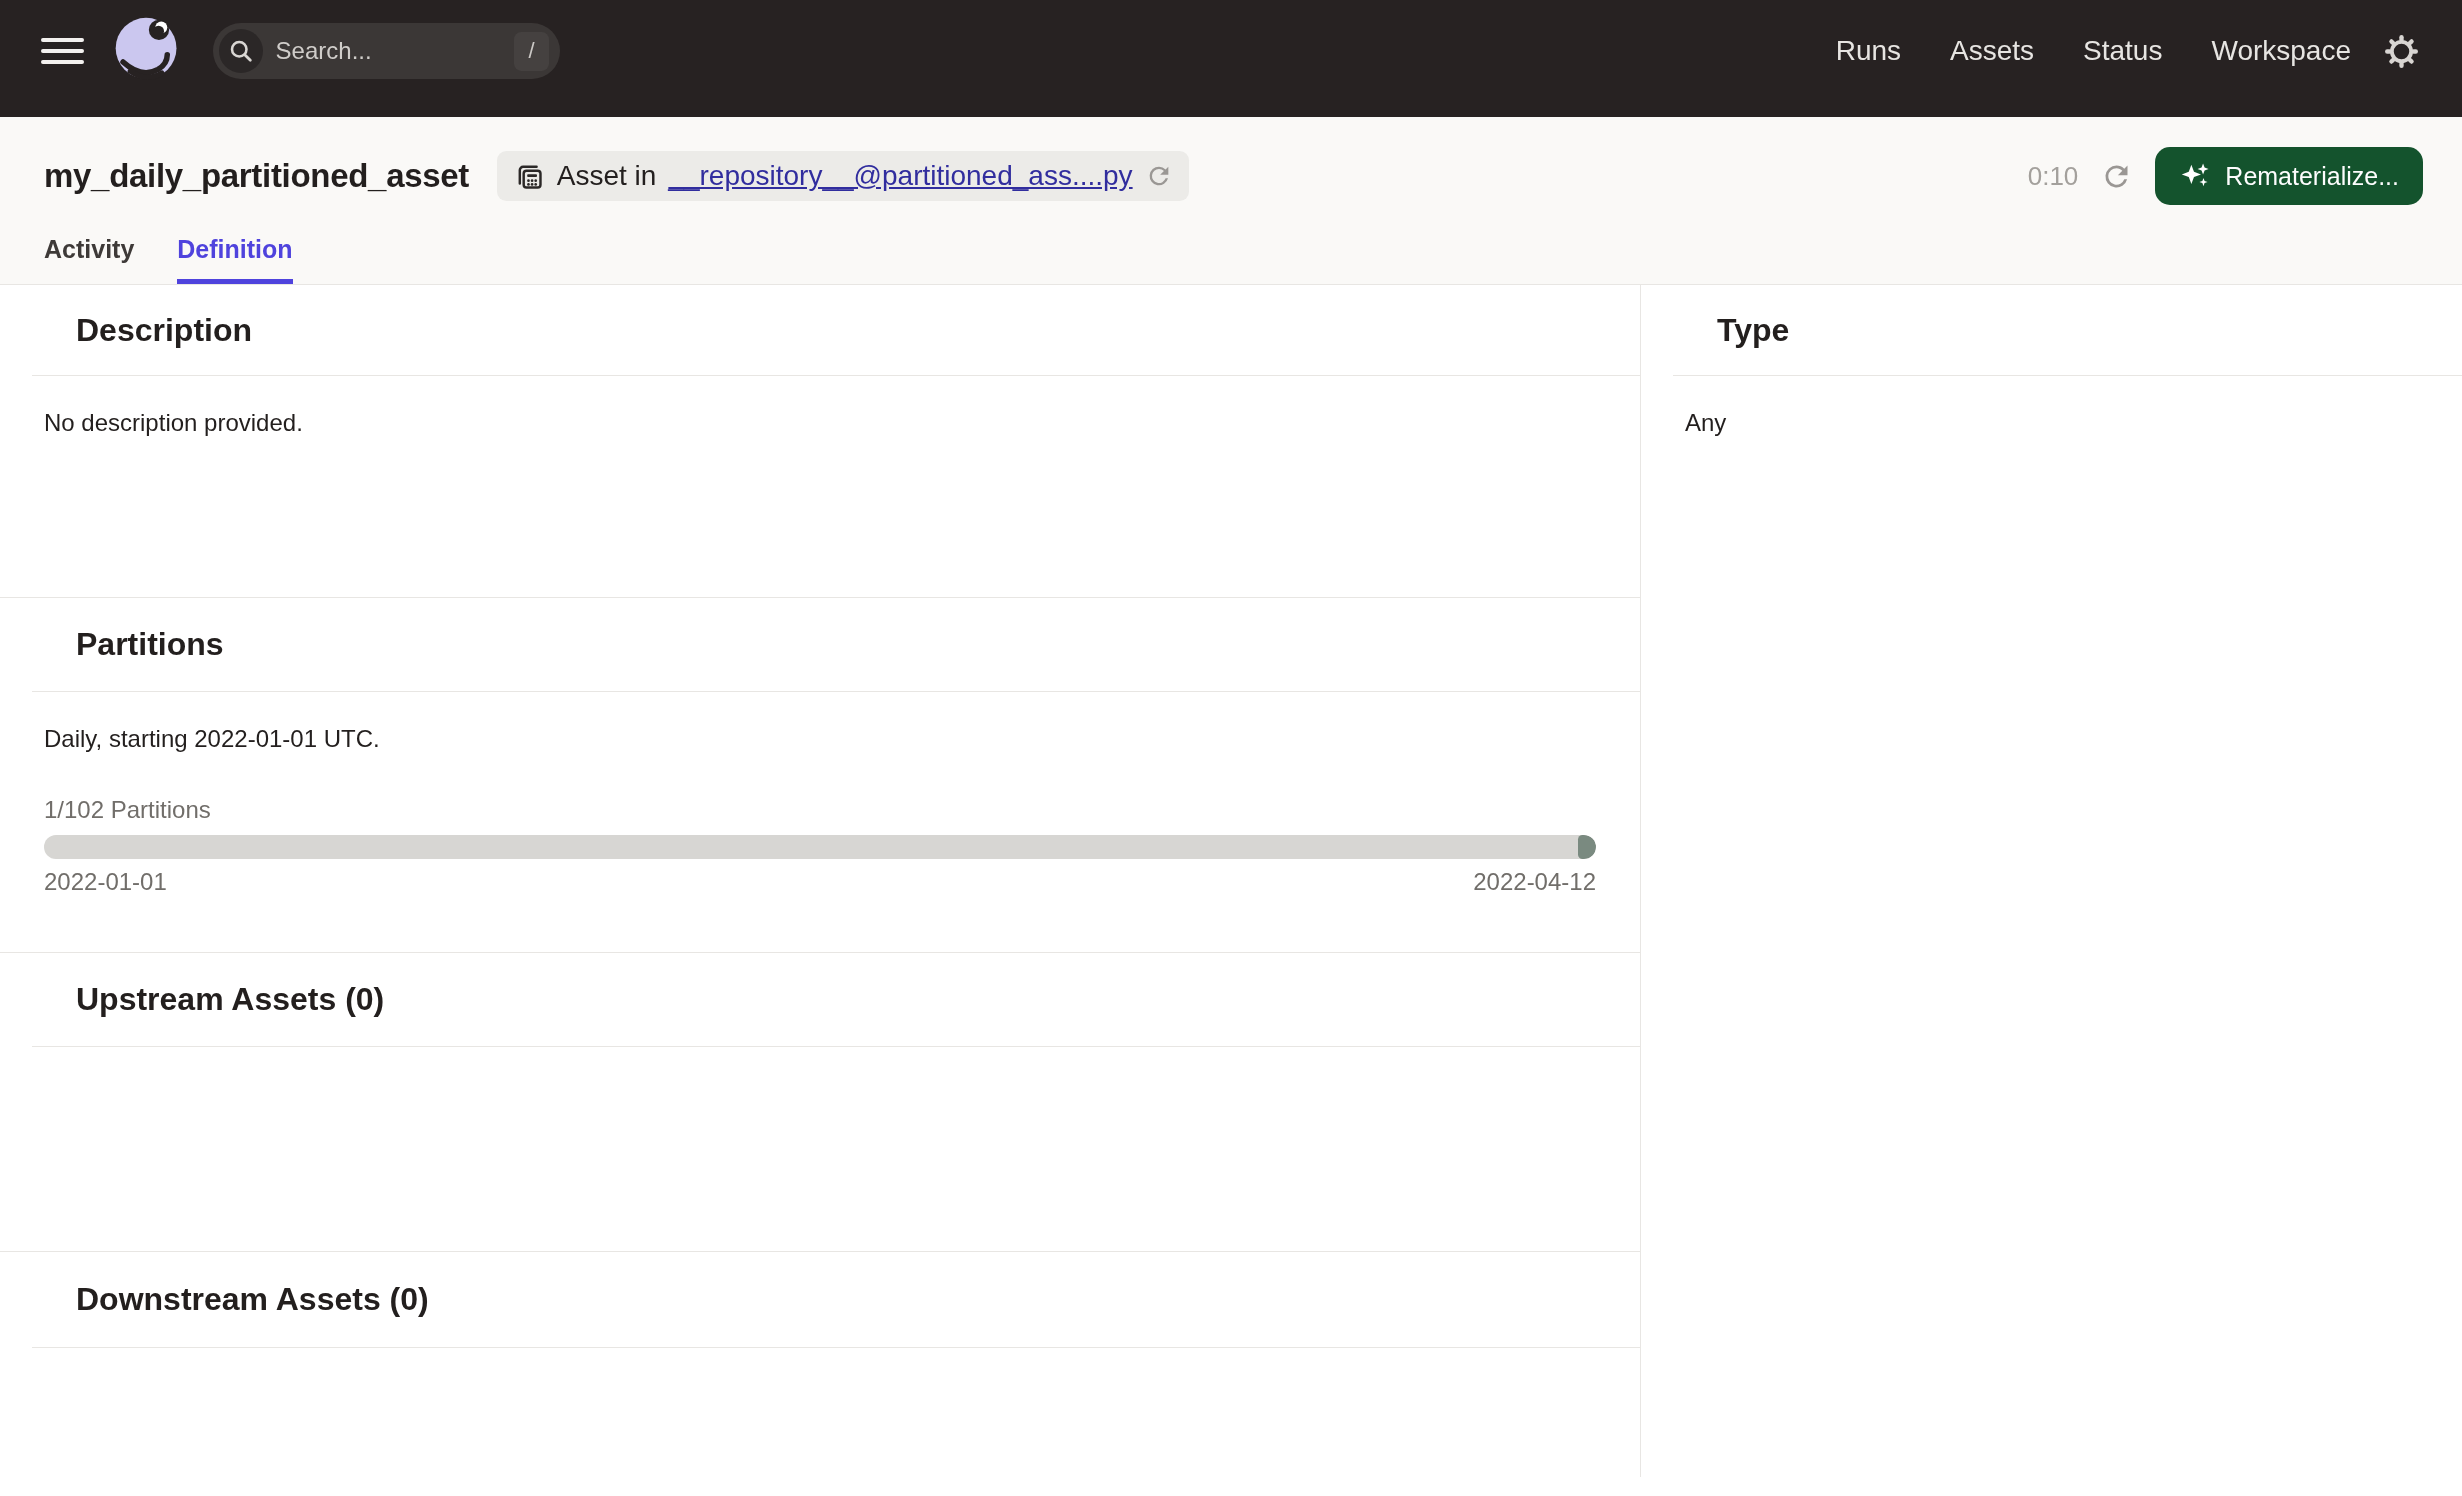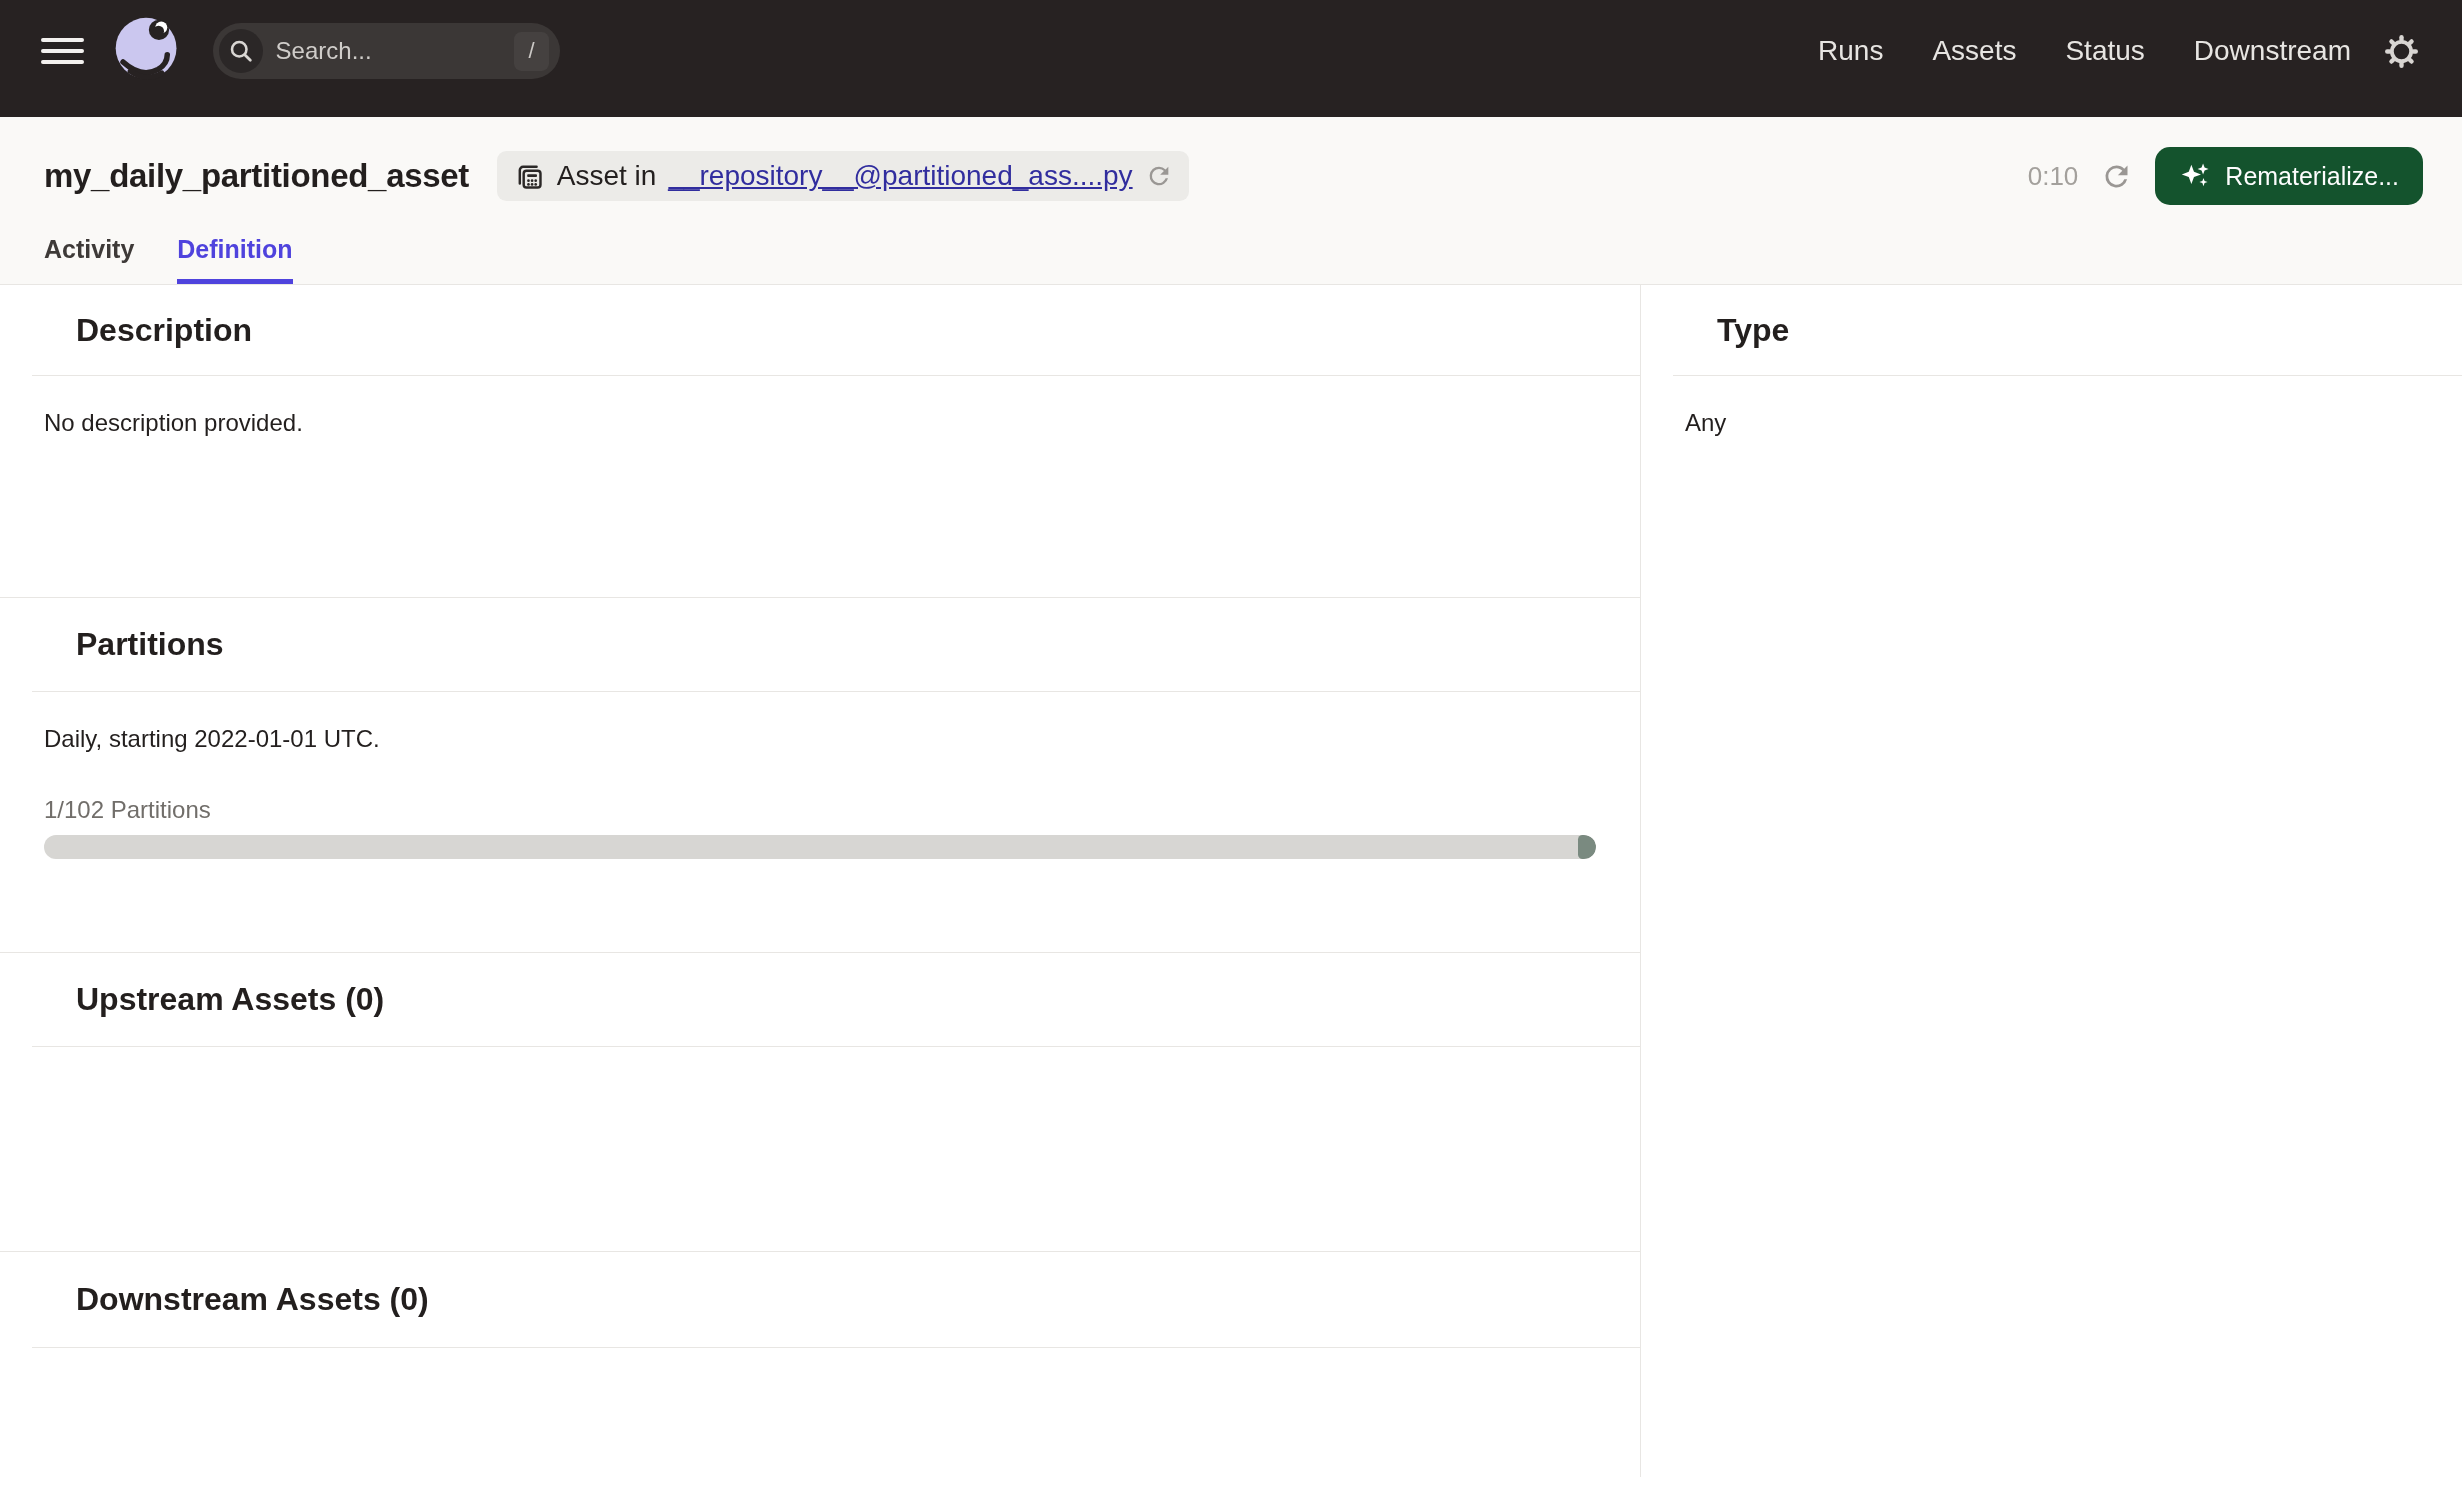--- a/index.html
+++ b/index.html
@@ -96,21 +96,21 @@
       </svg>
     </div>
     <input type="text" placeholder="Search..." style="">
     <div class="kbd">/</div>
   </div>
 
   <div class="nav-links">
     <span class="nav-link">Runs</span>
     <span class="nav-link">Assets</span>
     <span class="nav-link">Status</span>
-    <span class="nav-link">Downstream</span>
+    <span class="nav-link">Workspace</span>
   </div>
 
   <div class="gear-btn">
     <svg width="35" height="35" viewBox="0 0 24 24">
       <circle cx="12" cy="12" r="6.6" fill="none" stroke="#d8d5d2" stroke-width="2.6"></circle>
       <g stroke="#d8d5d2" stroke-width="3" stroke-linecap="round">
         <line x1="20.2" y1="12" x2="21.8" y2="12"></line>
         <line x1="17.8" y1="17.8" x2="18.9" y2="18.9"></line>
         <line x1="12" y1="20.2" x2="12" y2="21.8"></line>
         <line x1="6.2" y1="17.8" x2="5.1" y2="18.9"></line>
@@ -180,20 +180,24 @@
     <div class="sec-head h-98">Description</div>
     <div class="sec-body b-desc">No description provided.</div>
 
     <div class="sec-head h-102">Partitions</div>
     <div class="sec-body b-part">
       <div>Daily, starting 2022-01-01 UTC.</div>
       <div class="count-label gray">1/102 Partitions</div>
       <div class="progress-track">
         <div class="progress-fill" style="width: 0.980392%;"></div>
       </div>
+      <div class="date-row gray">
+        <span>2022-01-01</span>
+        <span>2022-04-12</span>
+      </div>
     </div>
 
     <div class="sec-head h-102">Upstream Assets (0)</div>
     <div class="sec-body b-up"></div>
 
     <div class="sec-head h-104">Downstream Assets (0)</div>
     <div class="sec-body b-down"></div>
   </div>
 
   <div class="col-right">

